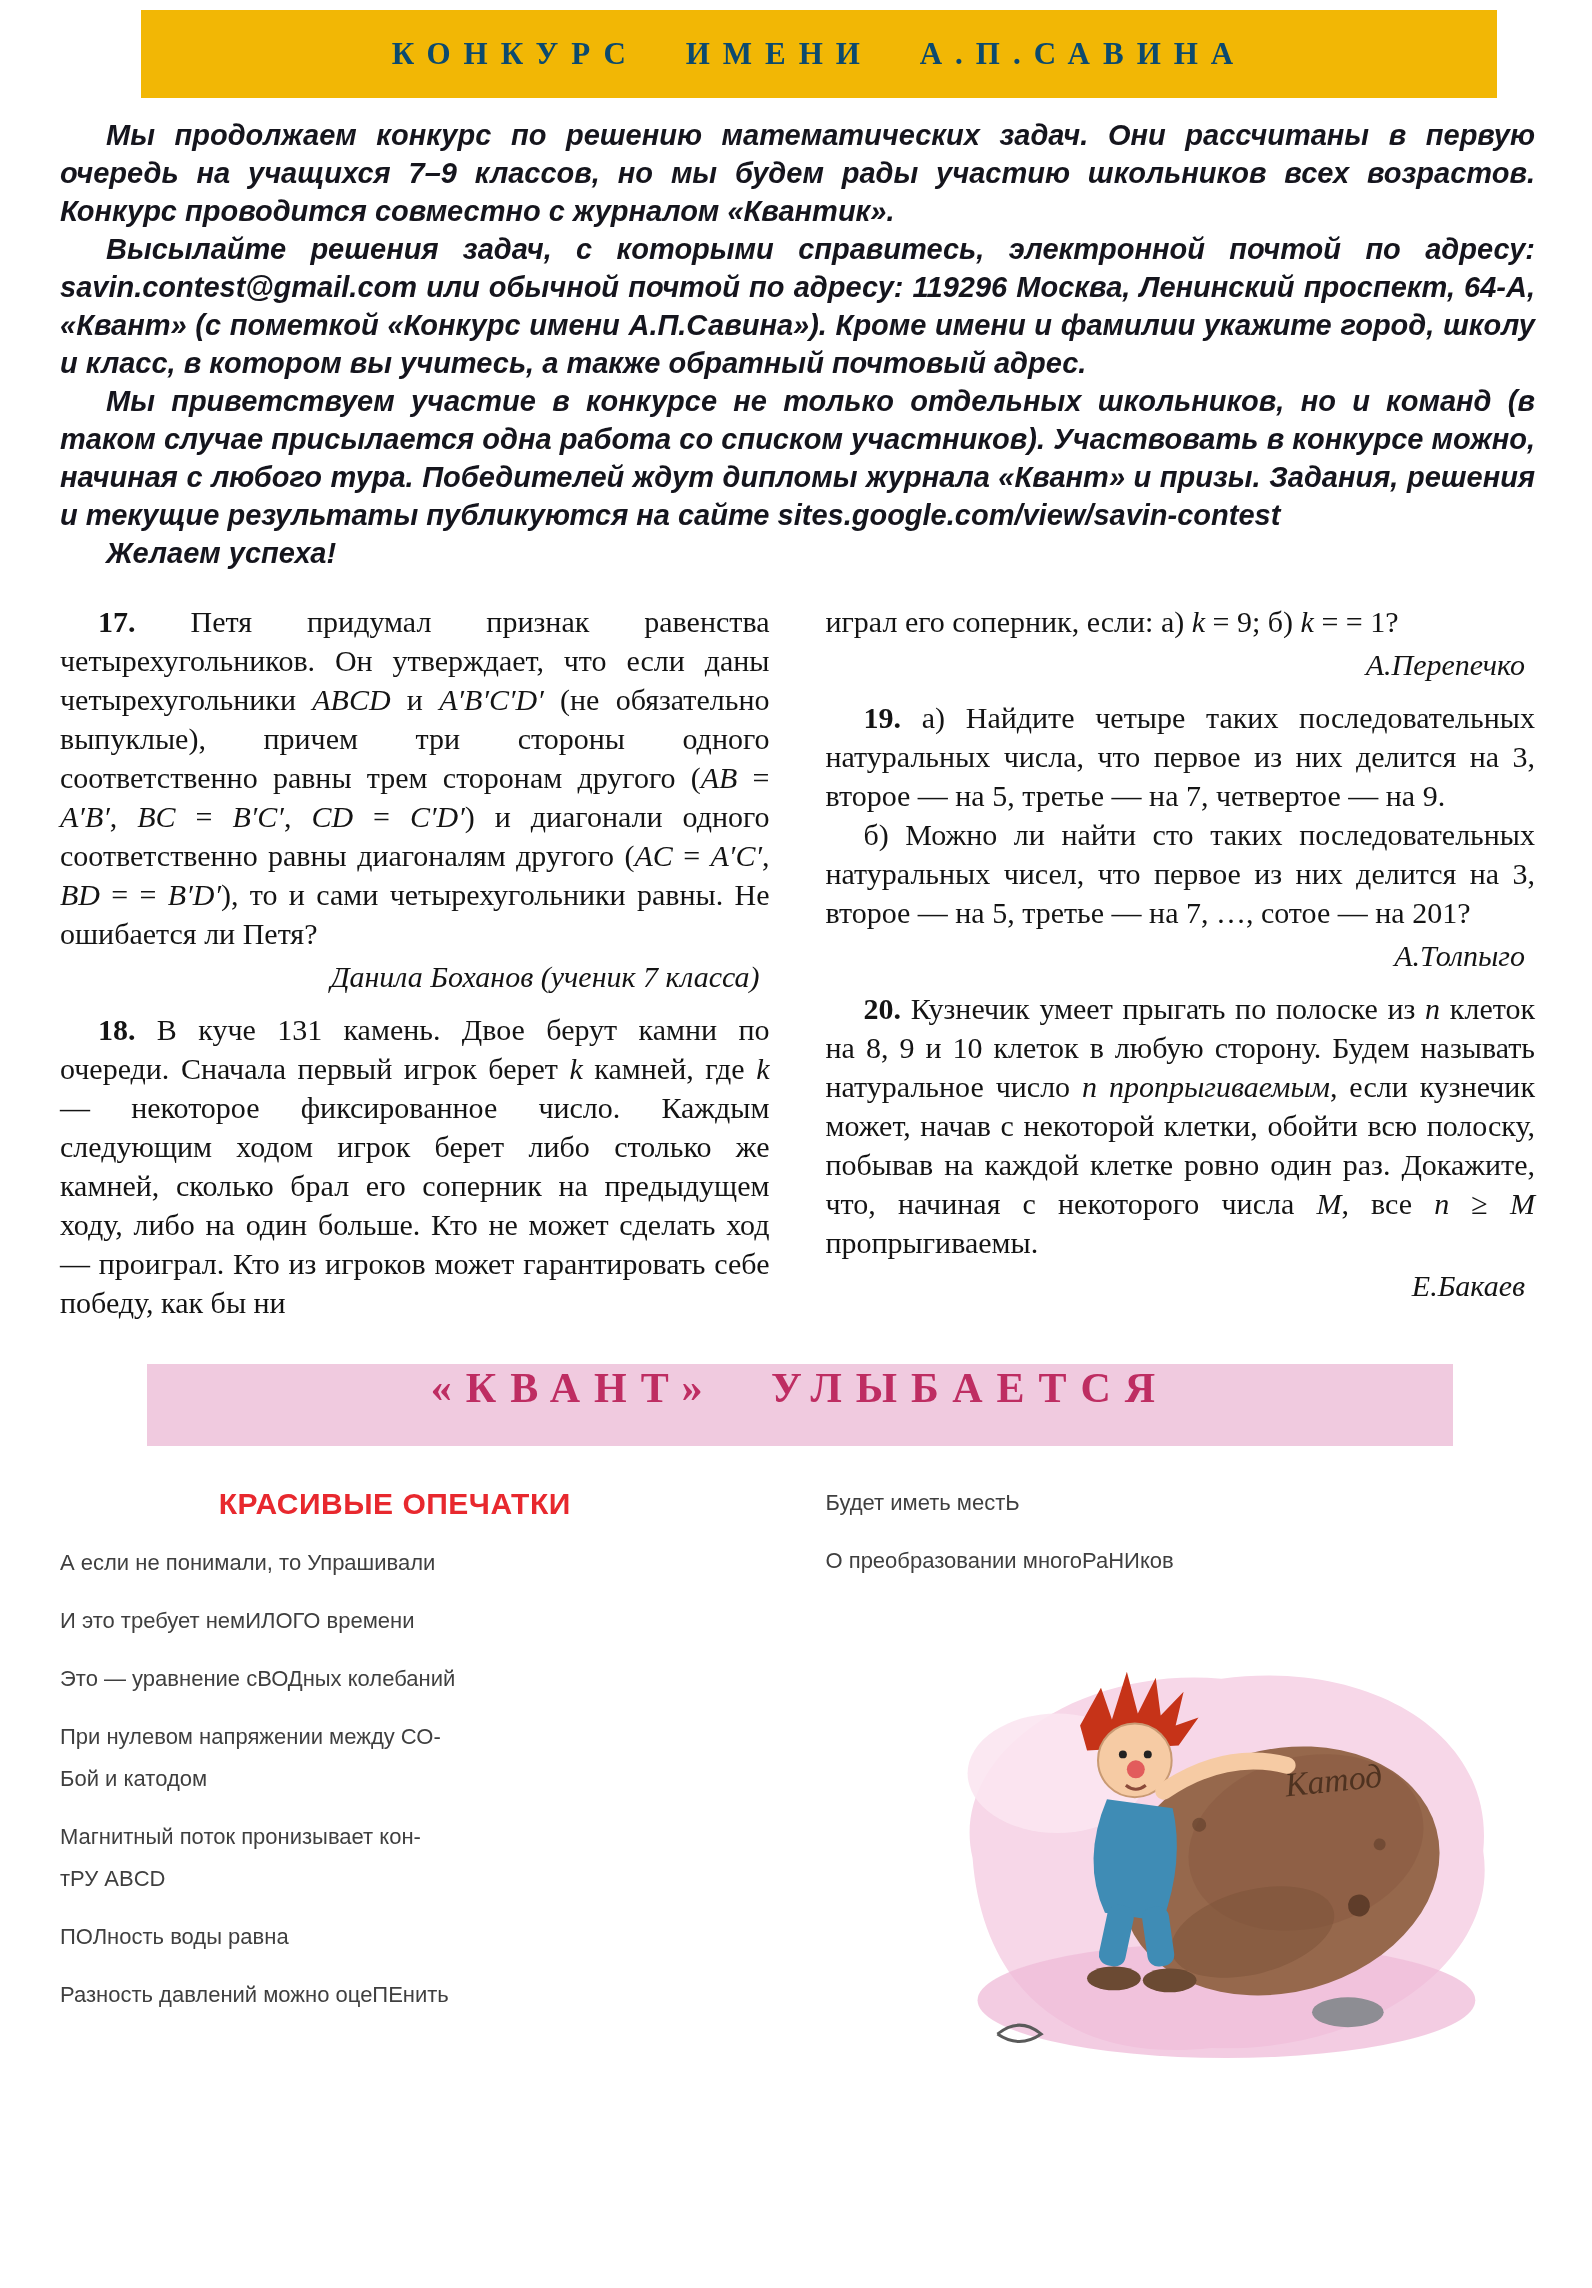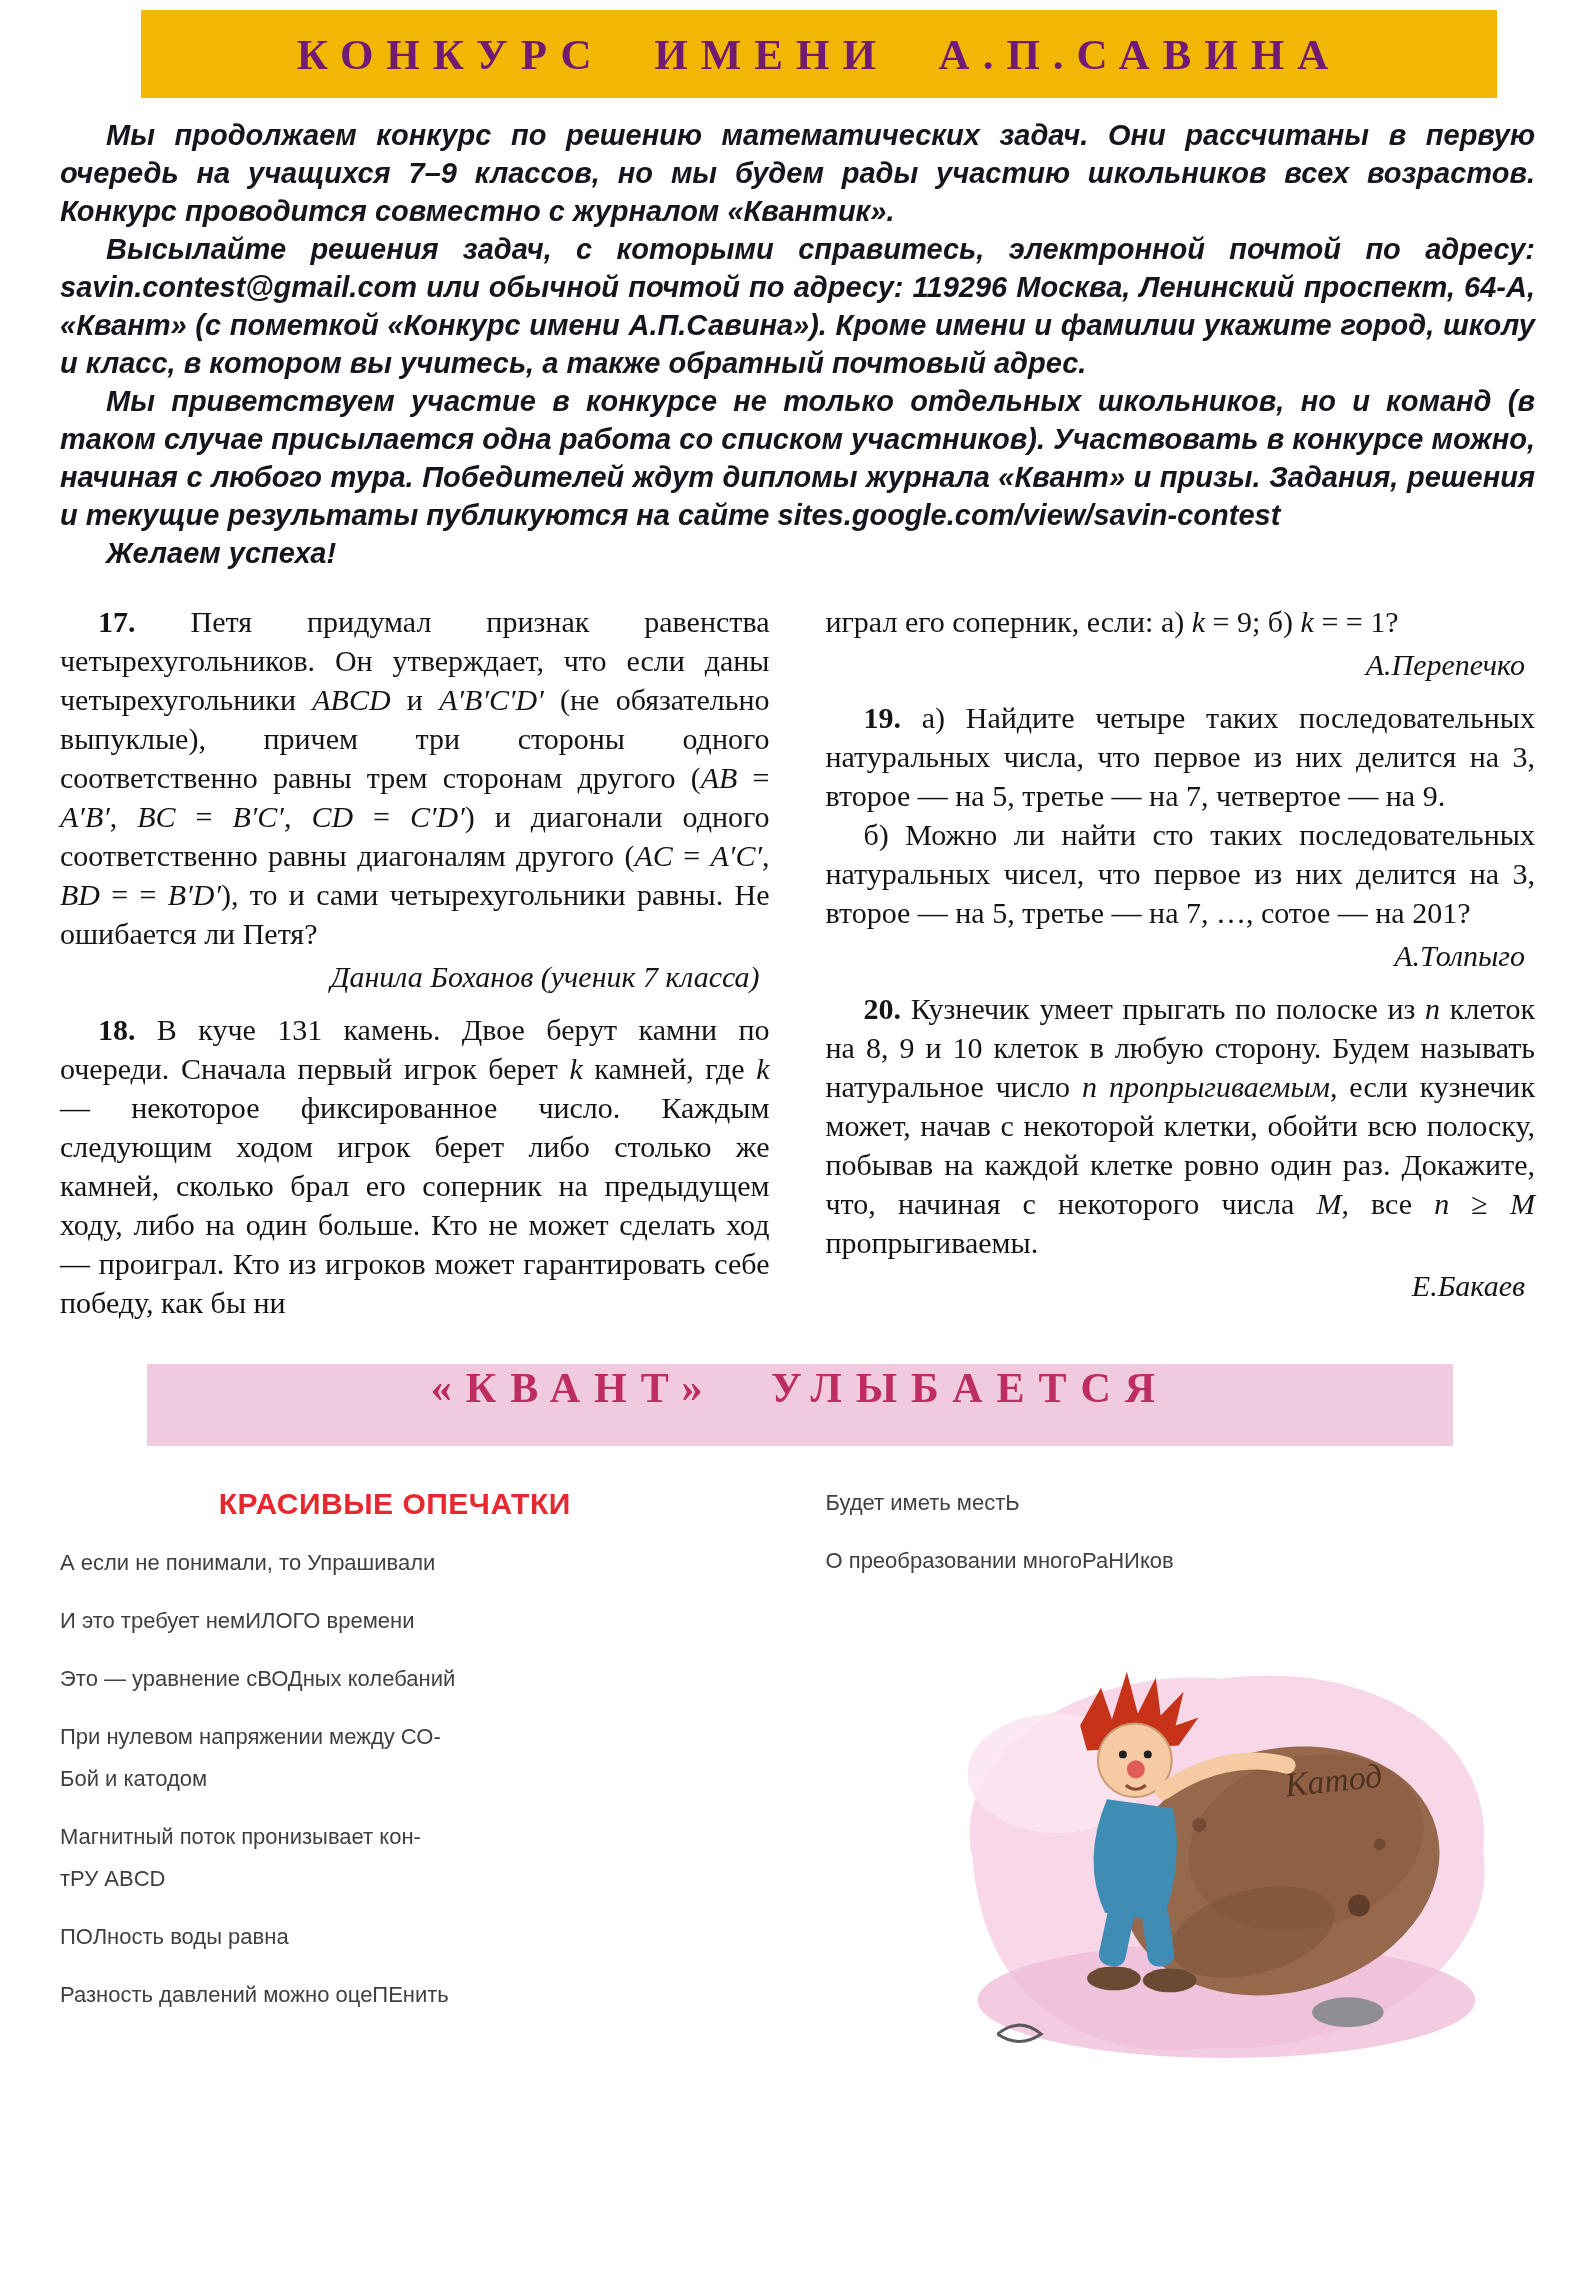--- a/index.html
+++ b/index.html
@@ -7,22 +7,22 @@
   body {
     width:1592px; height:2289px; position:relative; overflow:hidden;
     font-family:"Liberation Serif", serif; color:#141414;
   }
   .banner {
     margin:10px 95px 0 141px; height:88px;
     background:var(--banner_bg, #F2B705);
     display:flex; align-items:center; justify-content:center;
   }
   .banner h1 {
-    font-family:"Liberation Serif", serif; font-weight:700; font-size:43px;
-    letter-spacing:13px; word-spacing:26px; color:#701a75; white-space:nowrap;
+    font-family:"Liberation Serif", serif; font-weight:700; font-size:31px;
+    letter-spacing:13px; word-spacing:26px; color:#0c4a6e; white-space:nowrap;
   }
   .intro {
     margin:18px 57px 0 60px;
     font-family:"Liberation Sans", sans-serif; font-style:italic; font-weight:700;
     font-size:29px; line-height:38px; color:#15151d; text-align:justify;
   }
   .intro p { text-indent:46px; }
   .intro p.wish { text-align:left;font-style:italic; }
   .columns { display:flex; gap:56px; margin:30px 57px 0 60px; }
   .col { flex:1; min-width:0; }

